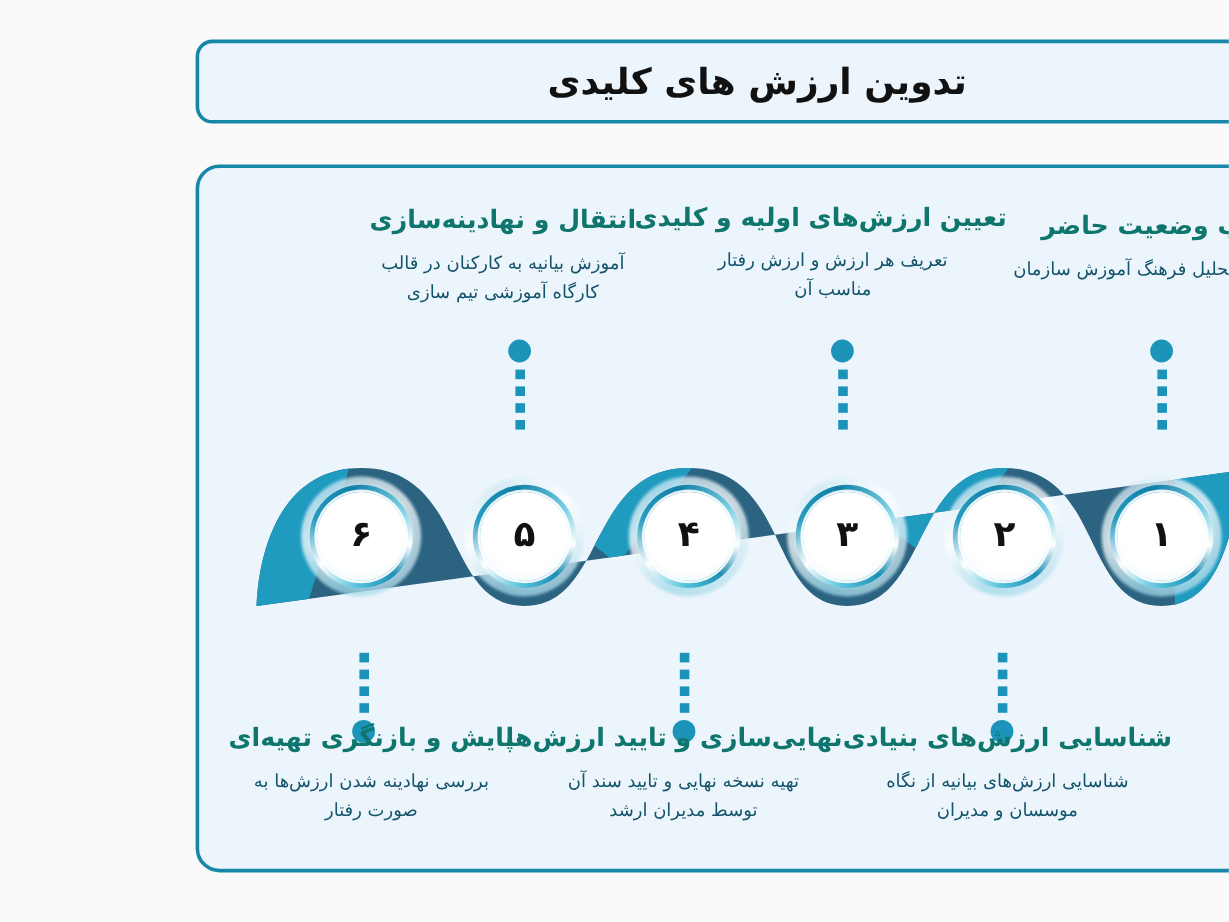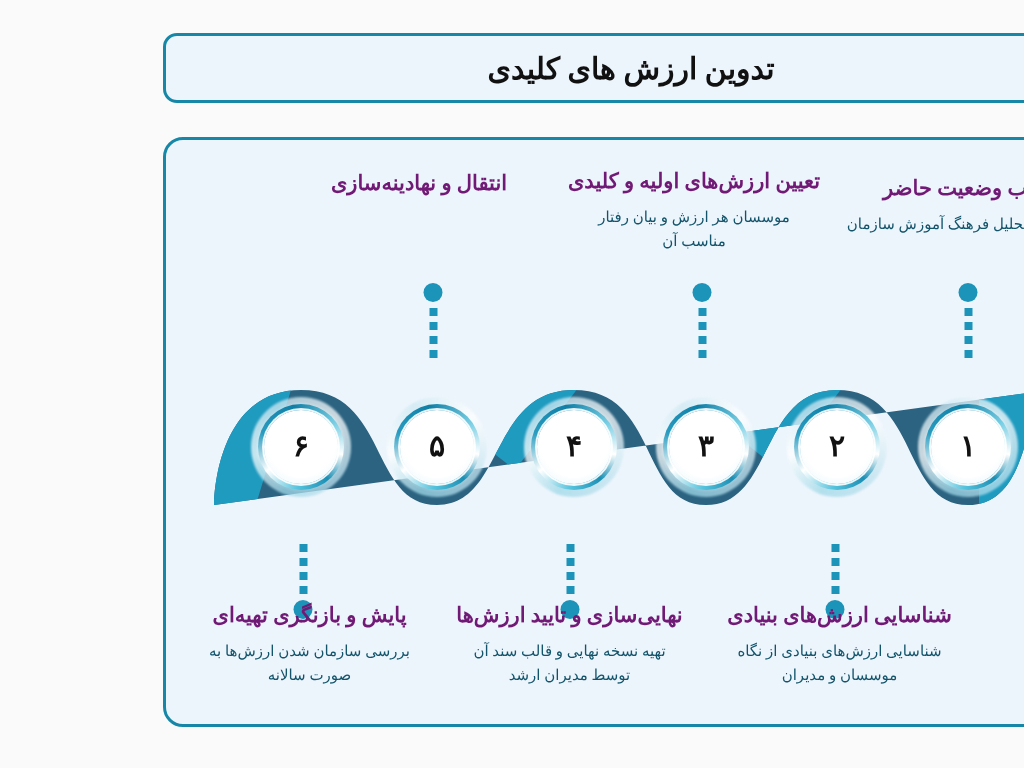--- a/index.html
+++ b/index.html
@@ -2,21 +2,21 @@
 <html lang="fa" dir="rtl"><head>
 <meta charset="utf-8">
 <style>
   * { box-sizing: border-box; margin: 0; padding: 0; }
   html, body {
     width: 1024px; height: 768px;
     background: #FAFAFA;
     font-family: "DejaVu Sans", "Liberation Sans", sans-serif;
     overflow: hidden;
   }
-  #root { position: relative; width: 905px; height: 768px; font-family: Liberation Serif, serif; }
+  #root { position: relative; width: 905px; height: 768px; }
 
   
   .title-box {
     position: absolute;
     left: 44px; top: 33px;
     width: 936px; height: 70px;
     background: #EDF5FC;
     border: 3px solid #1787A8;
     border-radius: 14px;
     display: flex; align-items: center; justify-content: center;
@@ -122,21 +122,21 @@
 
   
   .tblock {
     position: absolute;
     text-align: center;
     direction: rtl;
   }
   .tblock .head {
     font-size: 21px;
     font-weight: bold;
-    color: #701a75;
+    color: #0f766e;
     line-height: 1.25;
     white-space: nowrap;
   }
   .tblock .desc {
     margin-top: 12px;
     font-size: 15px;
     color: #13546B;
     line-height: 1.55;
   }
 </style>
@@ -277,35 +277,36 @@
     </div>
   </div>
 
   <div class="tblock" style="left:703px; top:175px; width:290px;">
     <div class="head">قالب وضعیت حاضر</div>
     <div class="desc">بررسی و تحلیل فرهنگ آموزش سازمان</div>
   </div>
 
   <div class="tblock" style="left:430px; top:168px; width:290px;">
     <div class="head">تعیین ارزش‌های اولیه و کلیدی</div>
-    <div class="desc" style="padding:0 42px;">موسسان هر ارزش و بیان رفتار مناسب آن</div>
+    <div class="desc" style="padding:0 42px;">تعریف هر ارزش و ارزش رفتار مناسب آن</div>
   </div>
 
   <div class="tblock" style="left:170px; top:170px; width:260px;">
     <div class="head">انتقال و نهادینه‌سازی</div>
+    <div class="desc" style="padding:0 12px;">آموزش بیانیه به کارکنان در قالب کارگاه آموزشی تیم سازی</div>
   </div>
 
   <div class="tblock" style="left:578px; top:602px; width:285px;text-align:center;">
     <div class="head">شناسایی ارزش‌های بنیادی</div>
-    <div class="desc" style="padding:0 26px;">شناسایی ارزش‌های بنیادی از نگاه موسسان و مدیران</div>
+    <div class="desc" style="padding:0 26px;">شناسایی ارزش‌های بیانیه از نگاه موسسان و مدیران</div>
   </div>
 
   <div class="tblock" style="left:318px; top:602px; width:265px;">
     <div class="head">نهایی‌سازی و تایید ارزش‌ها</div>
-    <div class="desc" style="padding:0 22px;">تهیه نسخه نهایی و قالب سند آن توسط مدیران ارشد</div>
+    <div class="desc" style="padding:0 22px;">تهیه نسخه نهایی و تایید سند آن توسط مدیران ارشد</div>
   </div>
 
   <div class="tblock" style="left:58px; top:602px; width:265px;">
     <div class="head">پایش و بازنگری تهیه‌ای</div>
-    <div class="desc" style="padding:0 24px;">بررسی سازمان شدن ارزش‌ها به صورت سالانه</div>
+    <div class="desc" style="padding:0 24px;">بررسی نهادینه شدن ارزش‌ها به صورت رفتار</div>
   </div>
 
 </div>
 
 </body></html>

